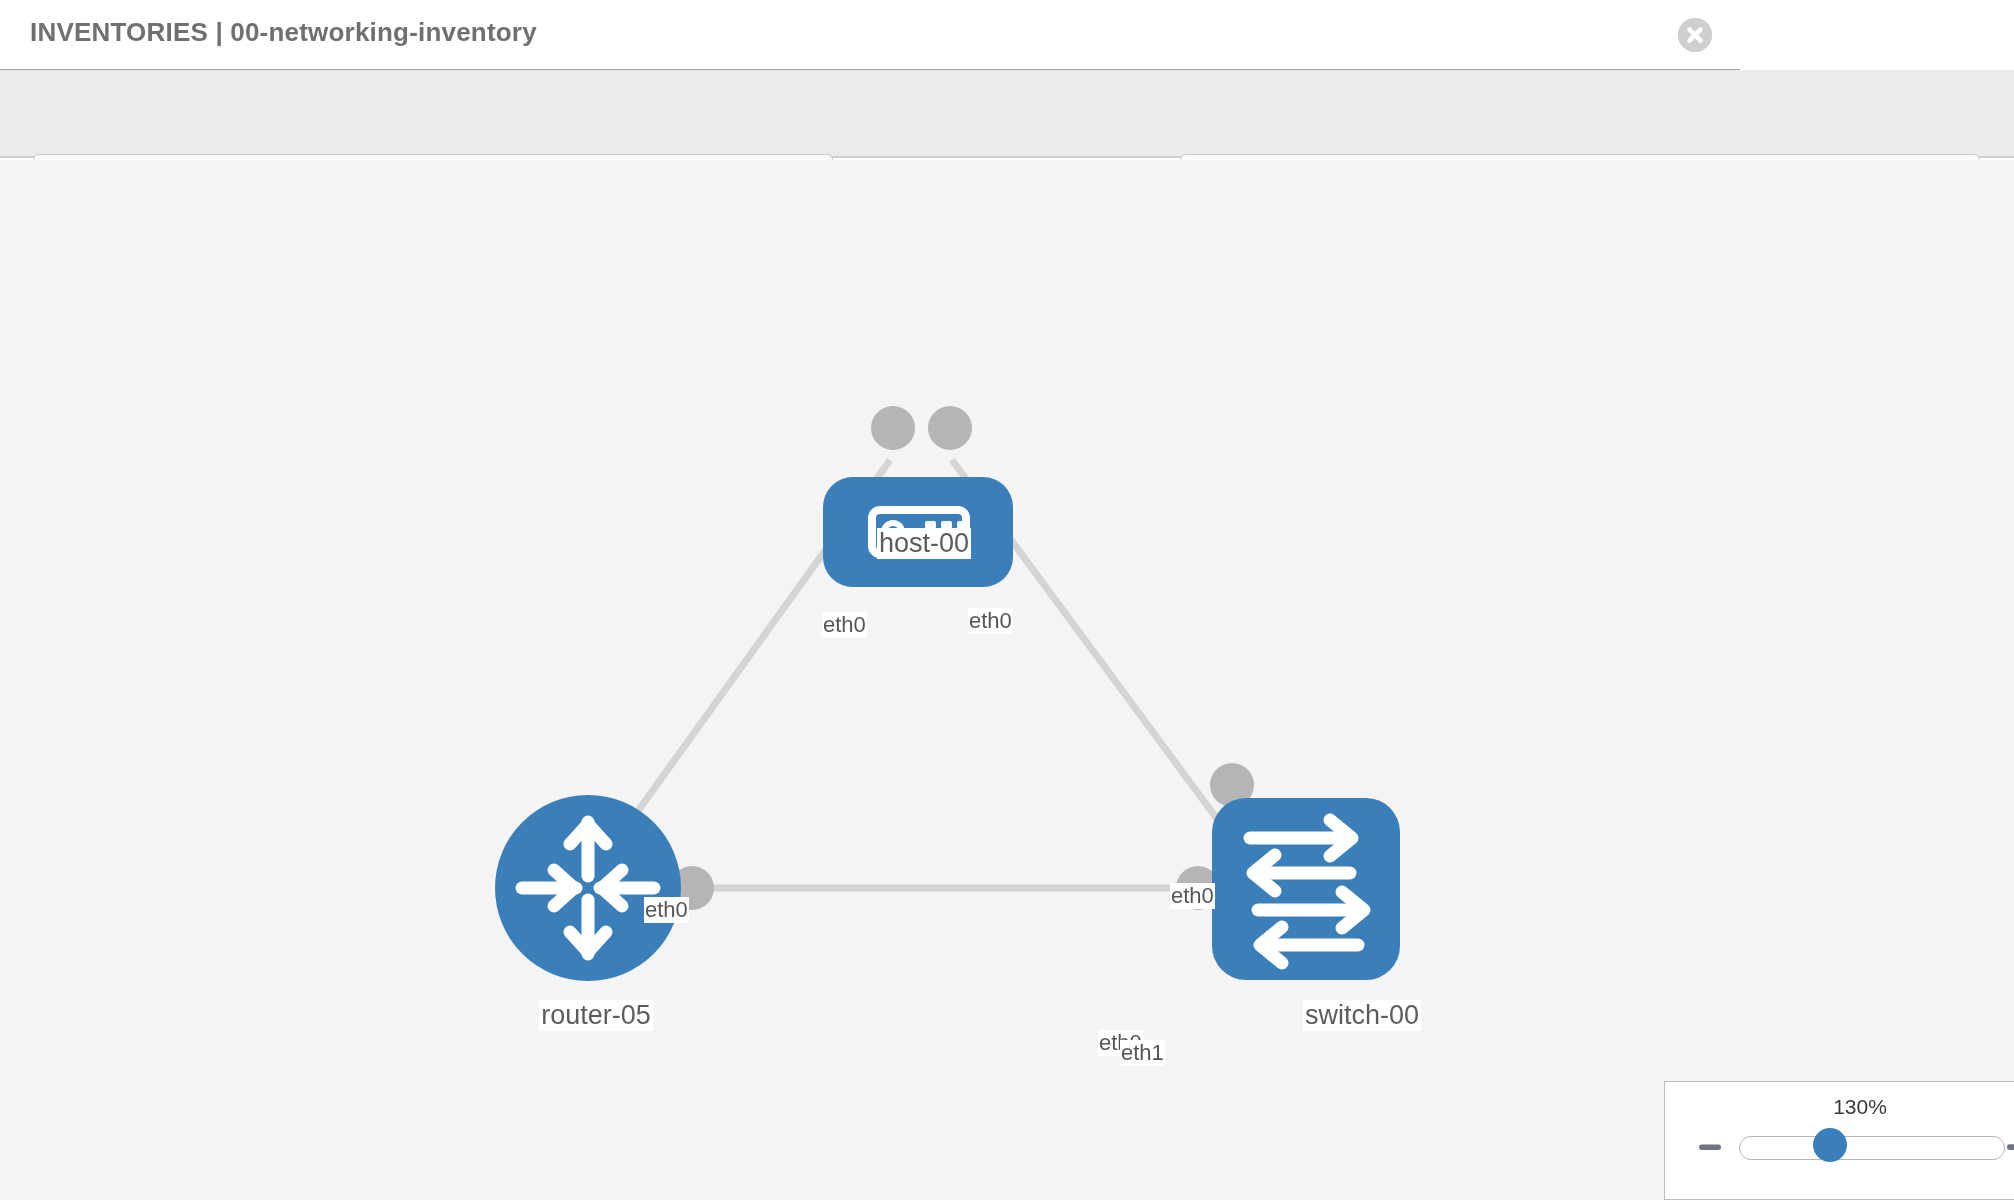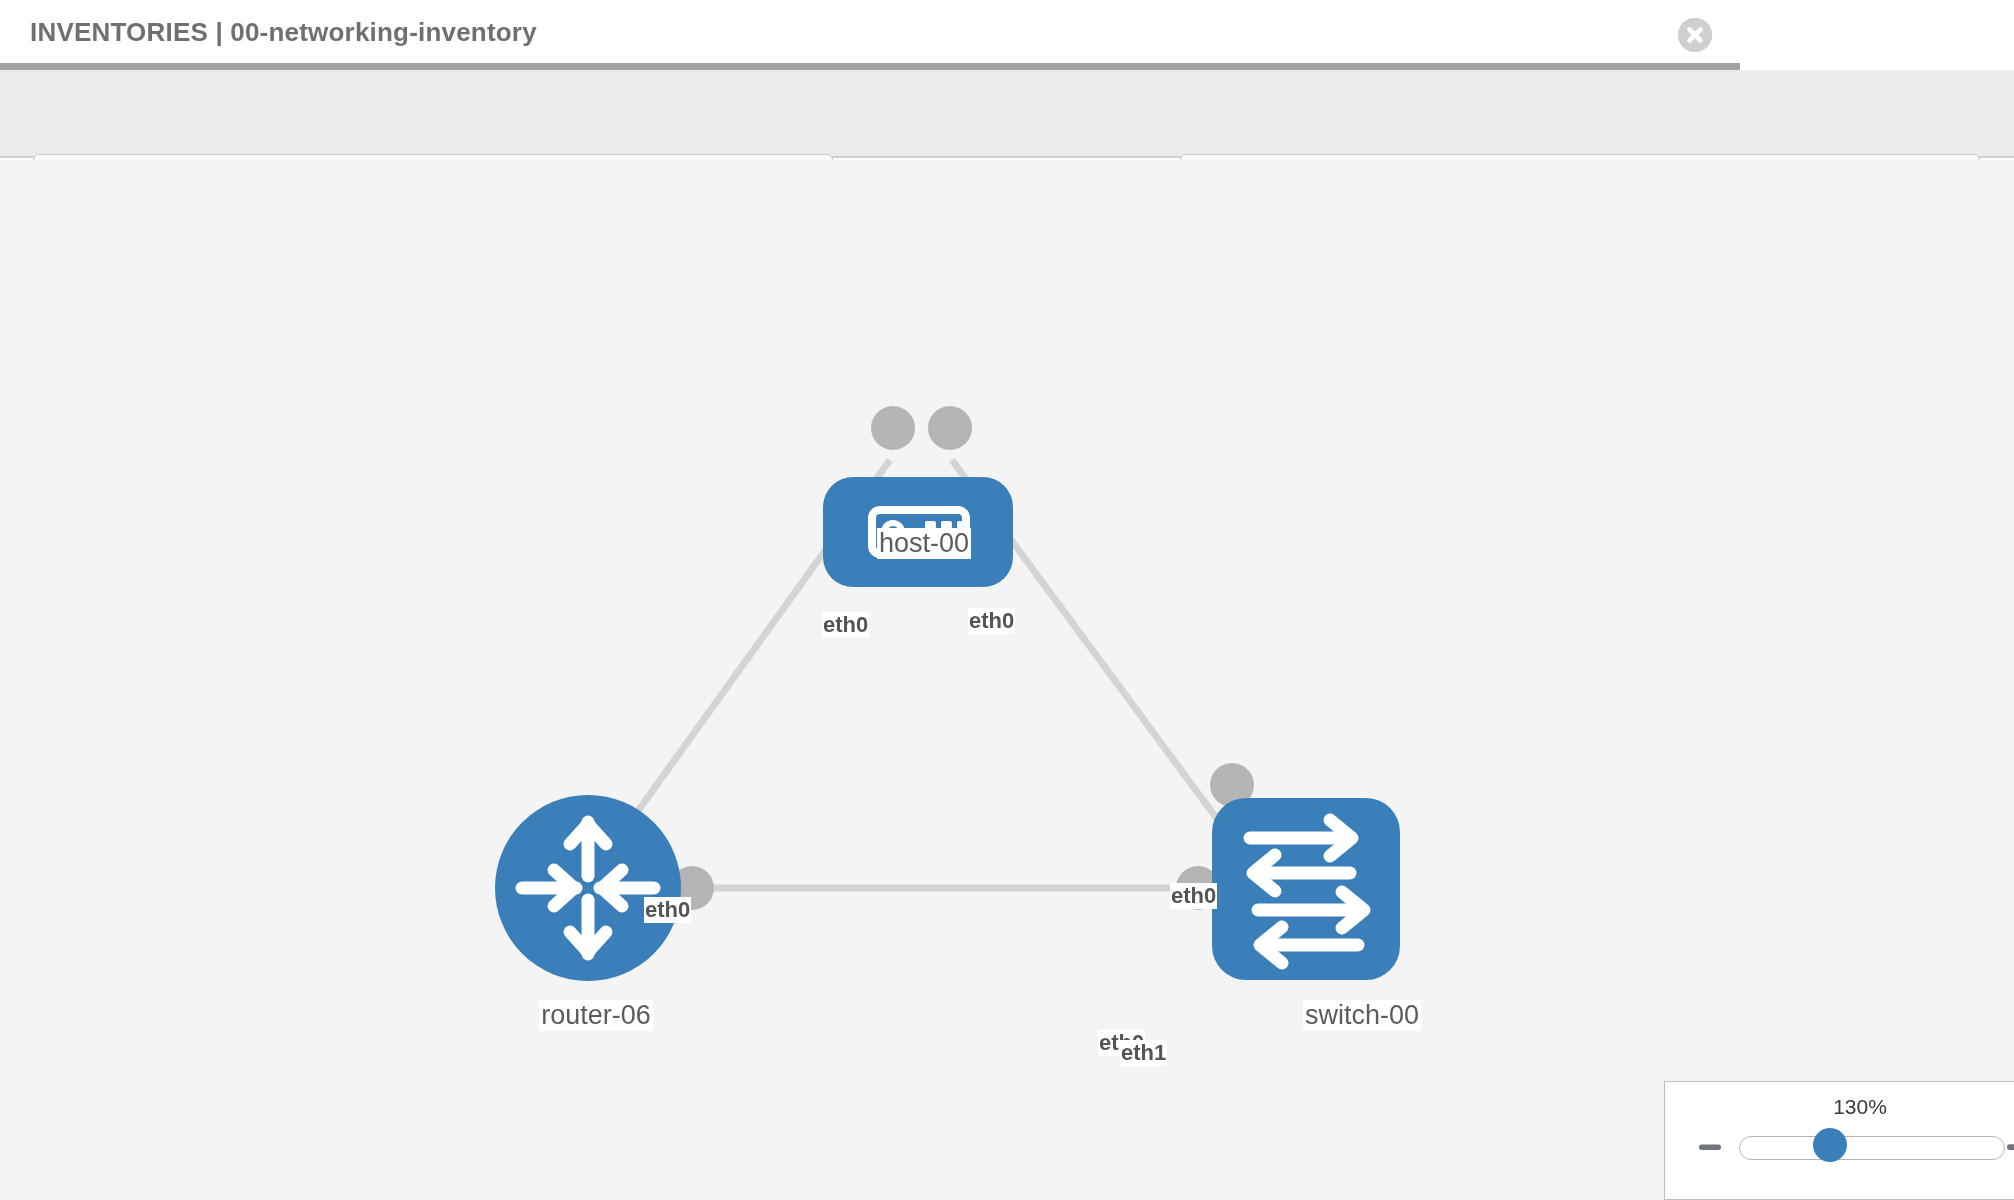--- a/index.html
+++ b/index.html
@@ -15,21 +15,21 @@
     width: 2014px; height: 1200px;
     background: #ffffff;
   }
 
   
   .header {
     position: absolute;
     left: 0; top: 0;
     width: 1740px; height: 70px;
     background: #ffffff;
-    border-bottom: 7px solid #a3a3a3;
+    border-bottom: 1px solid #a3a3a3;
   }
   .page-title {
     position: absolute;
     left: 30px; top: 17px;
     font-size: 26px;
     font-weight: bold;
     color: #707070;
     letter-spacing: 0.2px;
     white-space: nowrap;
   }
@@ -119,21 +119,20 @@
     padding: 0 2px;
     margin-left: 8px;
   }
   .edge-label {
     position: absolute;
     font-size: 22px;
     color: #555555;
     background: #ffffff;
     white-space: nowrap;
     padding: 0 1px;
-    font-weight: bold;
   }
 
   
   .zoom-panel {
     position: absolute;
     left: 1664px; top: 1081px;
     width: 392px; height: 119px;
     background: #ffffff;
     border: 1px solid #bdbdbd;
   }
@@ -275,21 +274,21 @@
           <path d="M1275 695 L1253 713 L1275 731"></path>
           <path d="M1258 750 L1362 750"></path>
           <path d="M1342 732 L1364 750 L1342 768"></path>
           <path d="M1358 785 L1262 785"></path>
           <path d="M1282 767 L1260 785 L1282 803"></path>
         </g>
       </g>
     </svg>
 
     <div class="node-label" style="left:916px; top:368px;">host-00</div>
-    <div class="node-label" style="left:588px; top:840px;">router-06</div>
+    <div class="node-label" style="left:588px; top:840px;">router-05</div>
     <div class="node-label" style="left:1354px; top:840px;">switch-00</div>
 
     <div class="edge-label" style="left:822px; top:452px;">eth0</div>
     <div class="edge-label" style="left:968px; top:448px;">eth0</div>
     <div class="edge-label" style="left:644px; top:737px;">eth0</div>
     <div class="edge-label" style="left:1170px; top:723px;">eth0</div>
     <div class="edge-label" style="left:1098px; top:870px;">eth0</div>
     <div class="edge-label" style="left:1120px; top:870px;margin-top:10px;">eth1</div>
 
   </div>

